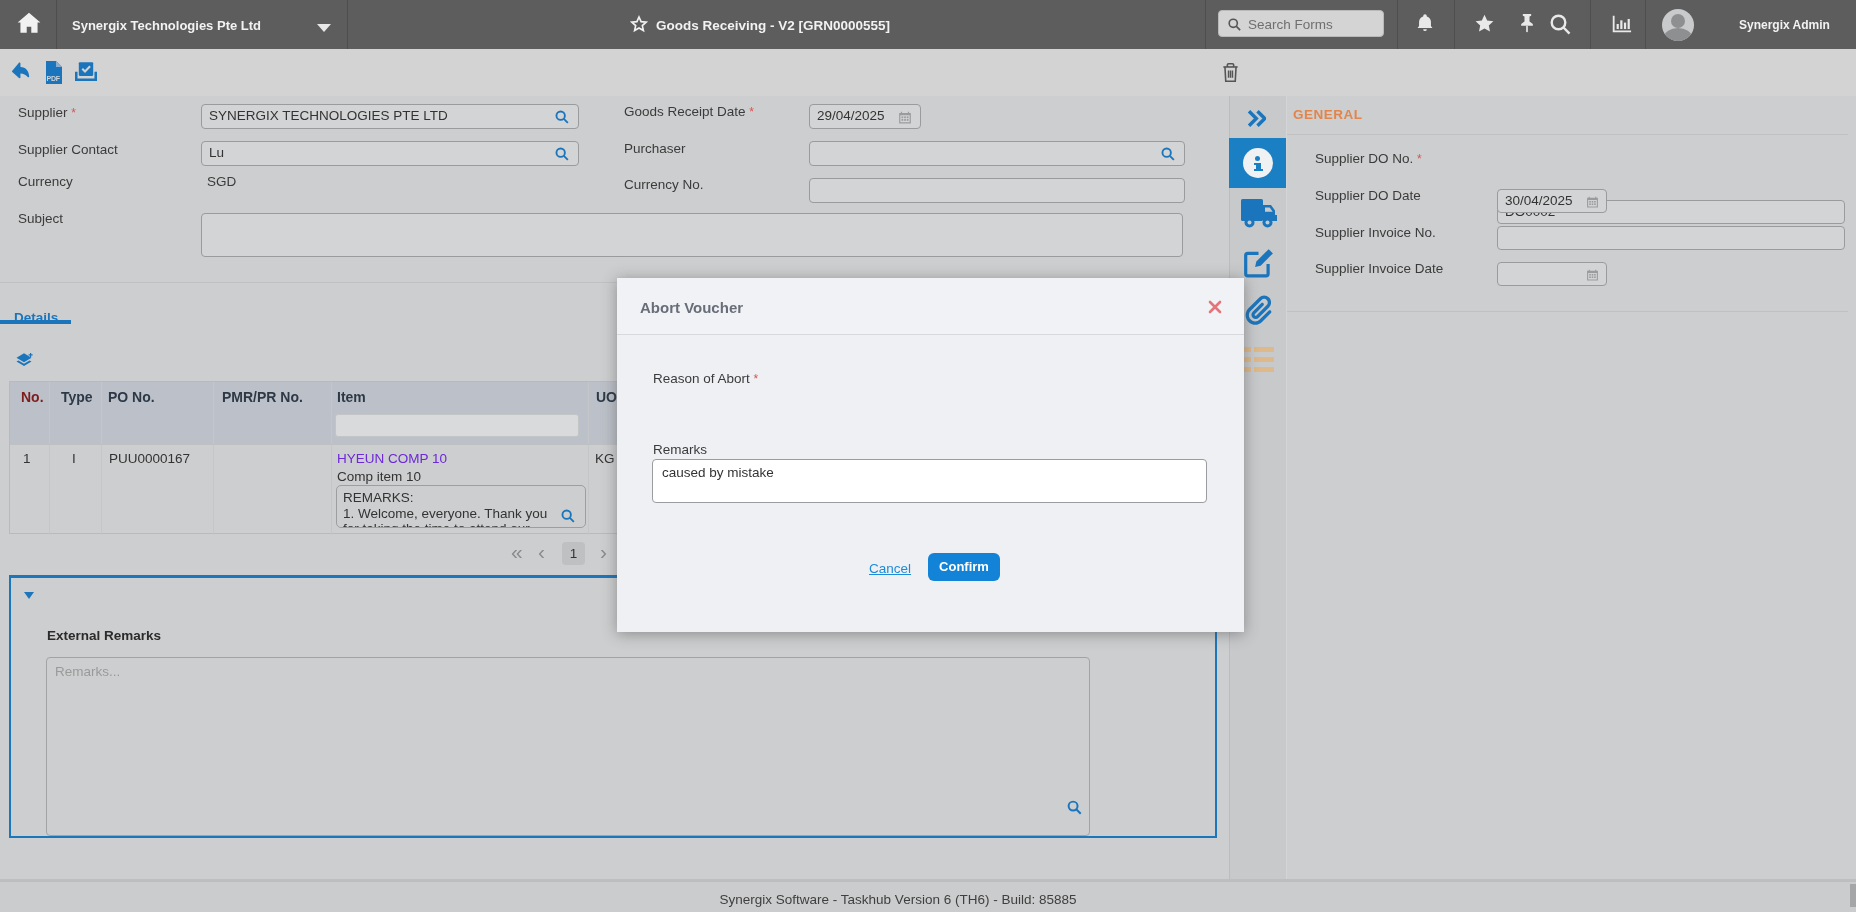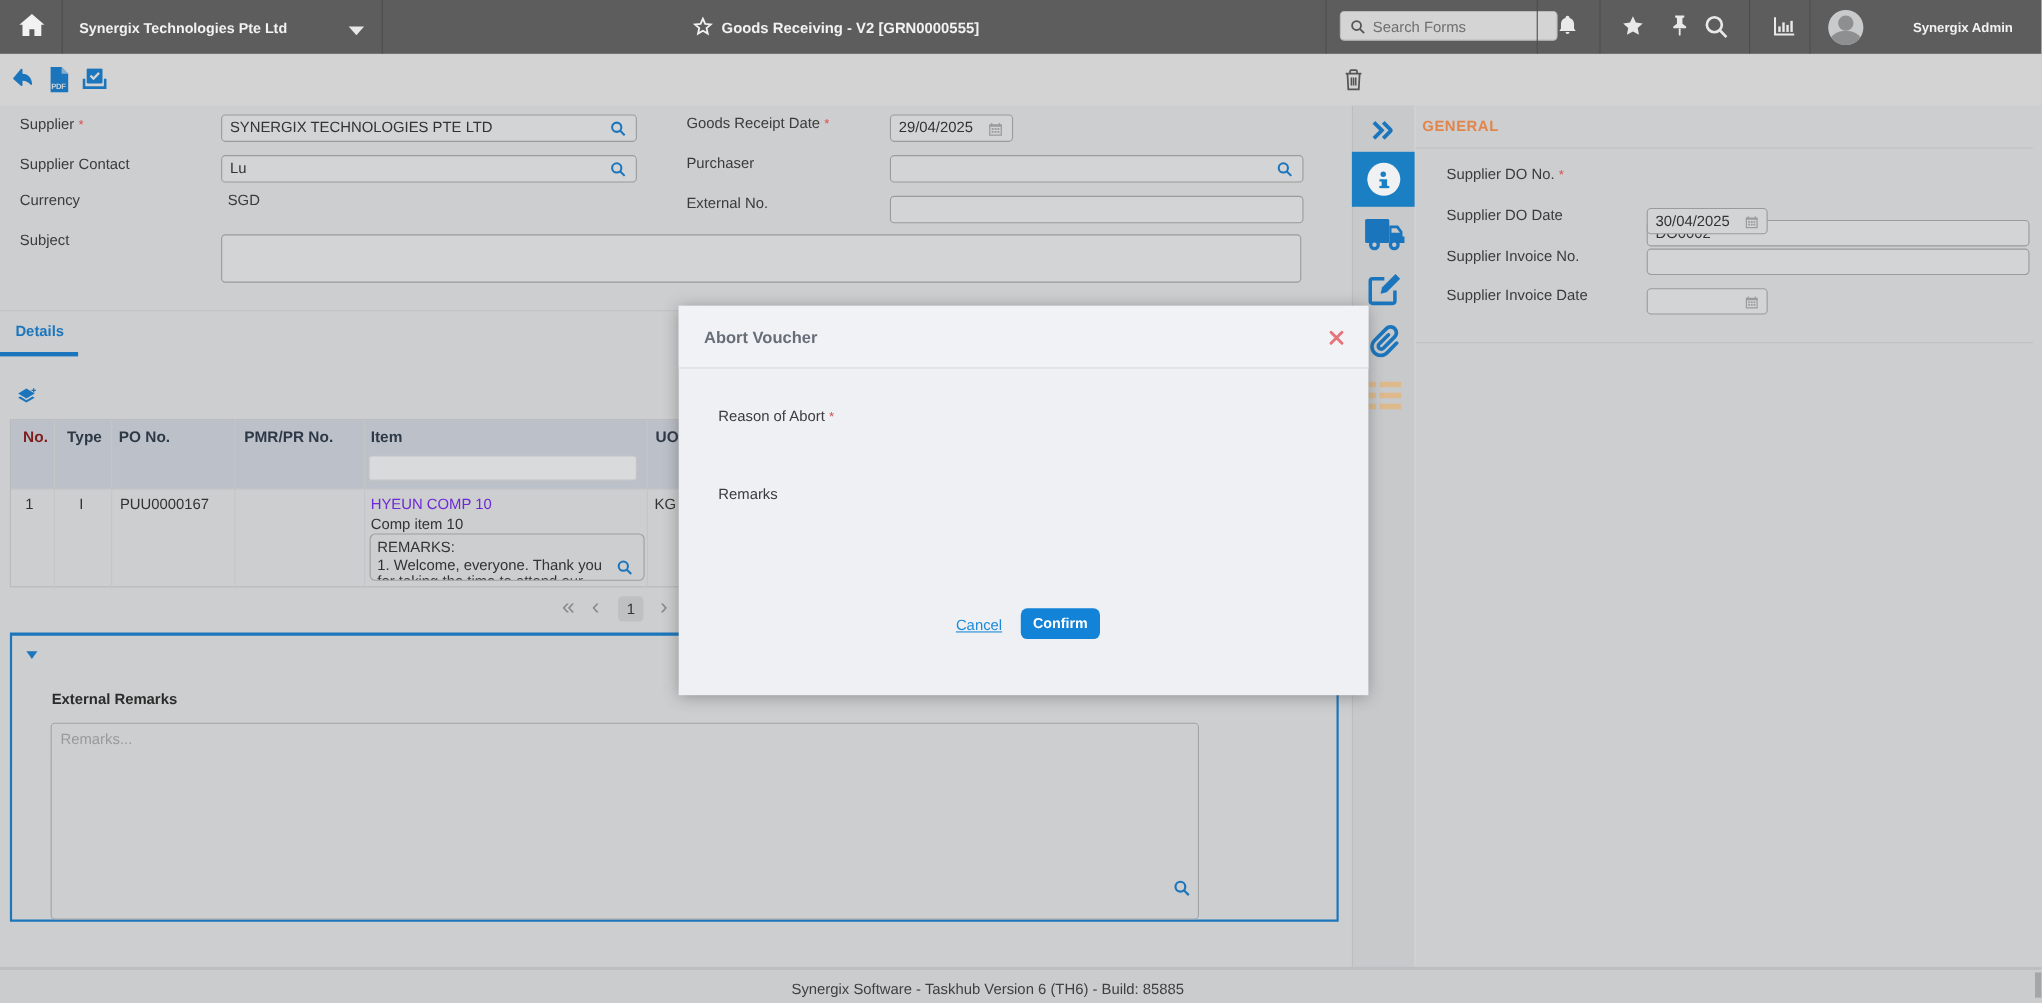--- a/index.html
+++ b/index.html
@@ -37,21 +37,21 @@
   <div class="sep" style="left:56px"></div>
   <div class="navtxt abs" style="left:72px;top:18px;font-size:13px">Synergix Technologies Pte Ltd</div>
   <div class="abs" style="left:317px;top:24px;width:0;height:0;border-left:7px solid transparent;border-right:7px solid transparent;border-top:8px solid #e8e8e8;"></div>
   <div class="sep" style="left:347px"></div>
   <svg class="abs" style="left:629px;top:14px" width="20" height="20" viewBox="0 0 24 24" fill="none" stroke="#f2f2f2" stroke-width="2">
       <path d="M12 3.6l2.5 5.6 6.1.6-4.6 4.1 1.3 6-5.3-3.1-5.3 3.1 1.3-6-4.6-4.1 6.1-.6z"></path>
     </svg>
   <div class="navtxt abs" style="left:656px;top:18px;font-size:13.5px">Goods Receiving - V2 [GRN0000555]</div>
 
   <div class="sep" style="left:1205px"></div>
-  <div class="abs" style="left:1218px;top:10px;width:198px;height:27px;background:#d4d4d4;border:1px solid #b9b9b9;border-radius:4px;">
+  <div class="abs" style="left:1218px;top:10px;width:166px;height:27px;background:#d4d4d4;border:1px solid #b9b9b9;border-radius:4px;">
     <svg class="abs" style="left:8px;top:6px" width="15" height="15" viewBox="0 0 24 24" fill="none" stroke="#555" stroke-width="2.6">
         <circle cx="10" cy="10" r="6.5"></circle>
         <path d="M15 15l6 6"></path>
       </svg>
     <span class="abs" style="left:29px;top:6px;font-size:13.5px;color:#6f6f6f;">Search Forms</span>
   </div>
   <div class="sep" style="left:1397px"></div>
   <svg class="abs" style="left:1414px;top:12px" width="22" height="23" viewBox="0 0 24 24" fill="#e9e9e9">
       <path d="M12 2a2 2 0 0 1 2 2v.3A6.5 6.5 0 0 1 18.5 10v4.6l1.6 2.4H3.9l1.6-2.4V10A6.5 6.5 0 0 1 10 4.3V4a2 2 0 0 1 2-2zm-2 16.2h4a2 2 0 0 1-4 0z"></path>
     </svg>
@@ -139,30 +139,30 @@
   <div class="lbl" style="left:624px;top:141px">Purchaser</div>
   <div class="inp" style="left:809px;top:141px;width:376px;height:25px;">
     <svg class="abs" style="right:8px;top:4px" width="16" height="16" viewBox="0 0 24 24" fill="none" stroke="#1b75bc" stroke-width="2.8">
         <circle cx="10" cy="10" r="6.3"></circle>
         <path d="M14.8 14.8l6 6"></path>
       </svg>
   </div>
 
   <div class="lbl" style="left:18px;top:174px">Currency</div>
   <div class="lbl" style="left:207px;top:174px">SGD</div>
-  <div class="lbl" style="left:624px;top:177px">External No.</div>
+  <div class="lbl" style="left:624px;top:177px">Currency No.</div>
   <div class="inp" style="left:809px;top:178px;width:376px;height:25px;"></div>
 
   <div class="lbl" style="left:18px;top:211px">Subject</div>
   <div class="inp" style="left:201px;top:213px;width:982px;height:44px;"></div>
 </div>
 
 <div id="details">
   <div class="abs" style="left:0;top:282px;width:1221px;border-top:1px solid #c0c1c2;"></div>
-  <div class="abs" style="left:14px;top:293px;font-size:13.5px;font-weight:bold;color:#1b75bc;">Details</div>
+  <div class="abs" style="left:14px;top:310px;font-size:13.5px;font-weight:bold;color:#1b75bc;">Details</div>
   <div class="abs" style="left:0px;top:320px;width:71px;height:4px;background:#1b75bc;"></div>
 
   <svg class="abs" style="left:15px;top:351px" width="18" height="18" viewBox="0 0 24 22" fill="#1b75bc">
       <path d="M12 2 2 8l10 6 10-6z"></path>
       <path d="M4.6 11.5 2 13l10 6 10-6-2.6-1.5L12 16z"></path>
       <path d="M20 1.5h1.6v1.9h1.9V5h-1.9v1.9H20V5h-1.9V3.4H20z"></path>
     </svg>
 
   <div class="abs" style="left:9px;top:381px;width:1207px;height:153px;border:1px solid #b9babb;background:#cdcecf;">
 
@@ -306,15 +306,18 @@
 
 <div id="modal">
   <div id="modal-header">
     <div class="abs" style="left:23px;top:21px;font-size:15px;font-weight:bold;color:#686e78;">Abort Voucher</div>
     <svg class="abs" style="right:22px;top:22px" width="14" height="14" viewBox="0 0 14 14" stroke="#e5737a" stroke-width="2.6" stroke-linecap="round">
         <path d="M2 2l10 10M12 2L2 12"></path>
       </svg>
   </div>
   <div class="abs" style="left:36px;top:93px;font-size:13.5px;color:#3b3b3b;">Reason of Abort <span class="req">*</span></div>
   <div class="abs" style="left:36px;top:164px;font-size:13.5px;color:#3b3b3b;">Remarks</div>
+  <div class="abs" style="left:35px;top:181px;width:555px;height:44px;background:#fff;border:1px solid #9b9ca0;border-radius:4px;">
+    <span class="abs" style="left:9px;top:5px;font-size:13.5px;color:#333">caused by mistake</span>
+  </div>
   <div class="abs" style="left:252px;top:283px;font-size:13.5px;color:#1e8bd8;text-decoration:underline;">Cancel</div>
   <div class="abs" style="left:311px;top:275px;width:72px;height:28px;background:#1283d7;border-radius:6px;text-align:center;line-height:28px;font-size:13px;font-weight:bold;color:#fff;">Confirm</div>
 </div>
 
 </body></html>

